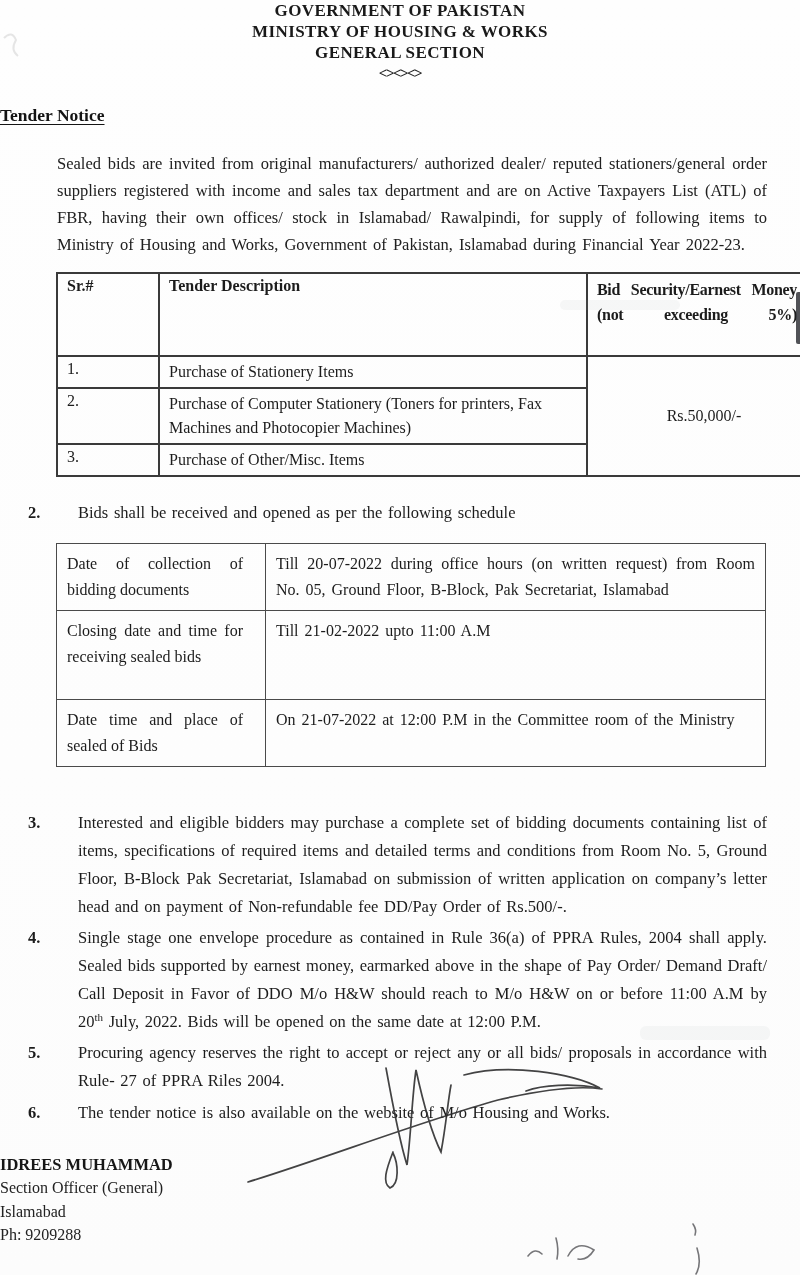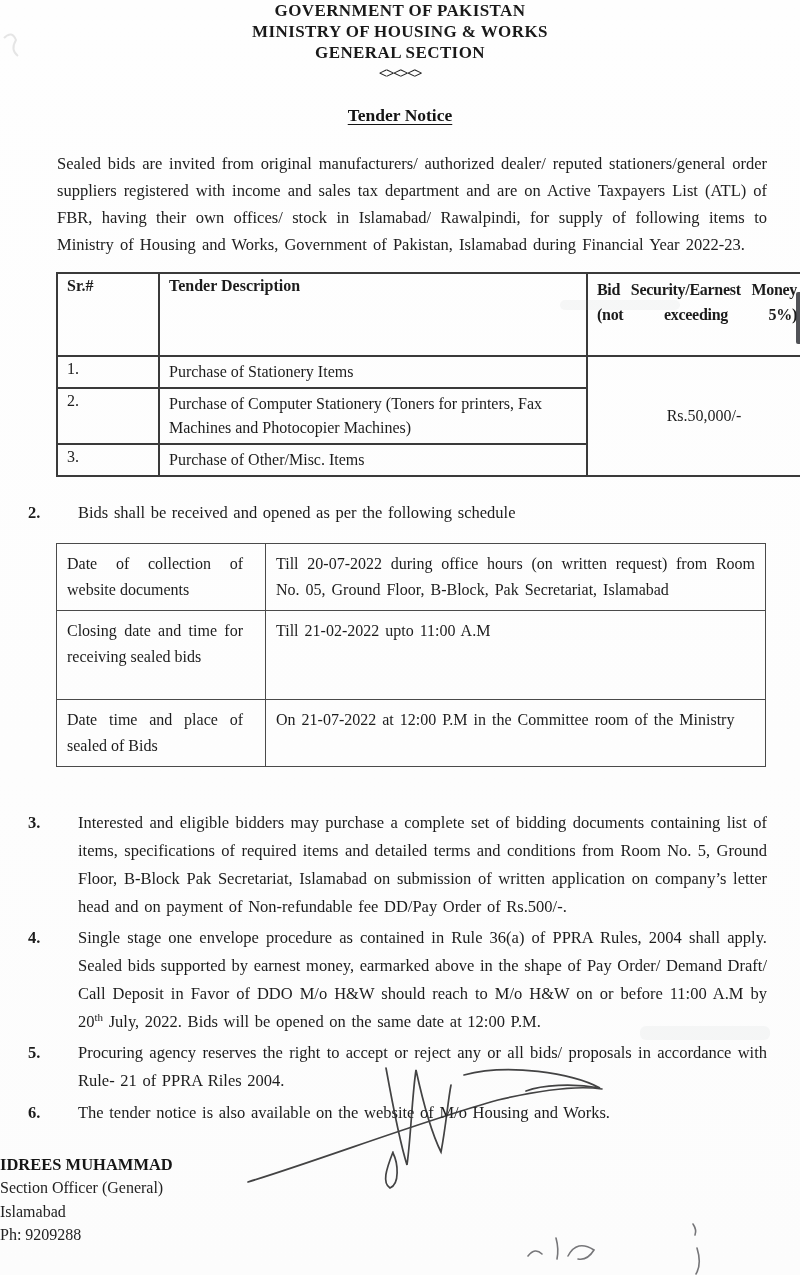--- a/index.html
+++ b/index.html
@@ -28,21 +28,21 @@
     font-size: 15px;
     letter-spacing: -1.5px;
     line-height: 16px;
     margin-top: 2px;
     color: #222;
   }
 
   
   .doc-title {
     margin-top: 24px;
-    text-align: center;
+    text-align: left;
     font-weight: bold;
     font-size: 17.5px;
     text-decoration: underline;
     text-underline-offset: 3px;
     color: #141414;
   }
 
   
   .intro {
     margin: 24px 33px 0 57px;
@@ -198,21 +198,21 @@
 
   <div class="item item-2">
     <div class="num">2.</div>
     <div class="txt">Bids shall be received and opened as per the following schedule</div>
   </div>
 
   <table class="tbl2">
     <tbody>
         <tr class="sr1">
       <td class="col-label label-cell">
-        <div class="label-inner">Date of collection of website documents</div>
+        <div class="label-inner">Date of collection of bidding documents</div>
       </td>
       <td class="value-cell">Till 20-07-2022 during office hours (on written request) from Room No. 05, Ground Floor, B-Block, Pak Secretariat, Islamabad</td>
     </tr>
     <tr class="sr2">
       <td class="col-label label-cell">
         <div class="label-inner">Closing date and time for receiving sealed bids</div>
       </td>
       <td class="value-cell">Till 21-02-2022 upto 11:00 A.M</td>
     </tr>
     <tr class="sr3">
@@ -229,21 +229,21 @@
     <div class="txt">Interested and eligible bidders may purchase a complete set of bidding documents containing list of items, specifications of required items and detailed terms and conditions from Room No. 5, Ground Floor, B-Block Pak Secretariat, Islamabad on submission of written application on company’s letter head and on payment of Non-refundable fee DD/Pay Order of Rs.500/-.</div>
   </div>
 
   <div class="item item-4">
     <div class="num">4.</div>
     <div class="txt"><span>Single stage one envelope procedure as contained in Rule 36(a) of PPRA Rules, 2004 shall apply. Sealed bids supported by earnest money, earmarked above in the shape of Pay Order/ Demand Draft/ Call Deposit in Favor of DDO  M/o H&amp;W should reach to M/o H&amp;W on or before 11:00 A.M by 20</span><sup>th</sup><span> July, 2022. Bids will be opened on the same date at 12:00 P.M.</span></div>
   </div>
 
   <div class="item item-5">
     <div class="num">5.</div>
-    <div class="txt">Procuring agency reserves the right to accept or reject any or all bids/ proposals in accordance with Rule- 21 of PPRA Riles 2004.</div>
+    <div class="txt">Procuring agency reserves the right to accept or reject any or all bids/ proposals in accordance with Rule- 27 of PPRA Riles 2004.</div>
   </div>
 
   <div class="item item-6">
     <div class="num">6.</div>
     <div class="txt">The tender notice is also available on the website of M/o Housing and Works.</div>
   </div>
 
   <svg class="sig-scribble" width="380" height="140" viewBox="0 0 380 140">
     <g stroke="#2f2f30" stroke-width="1.7" fill="none" stroke-linecap="round" opacity="0.9">
       <path d="M8,126 C80,104 185,64 258,44 C292,36 335,29 362,33"></path>

